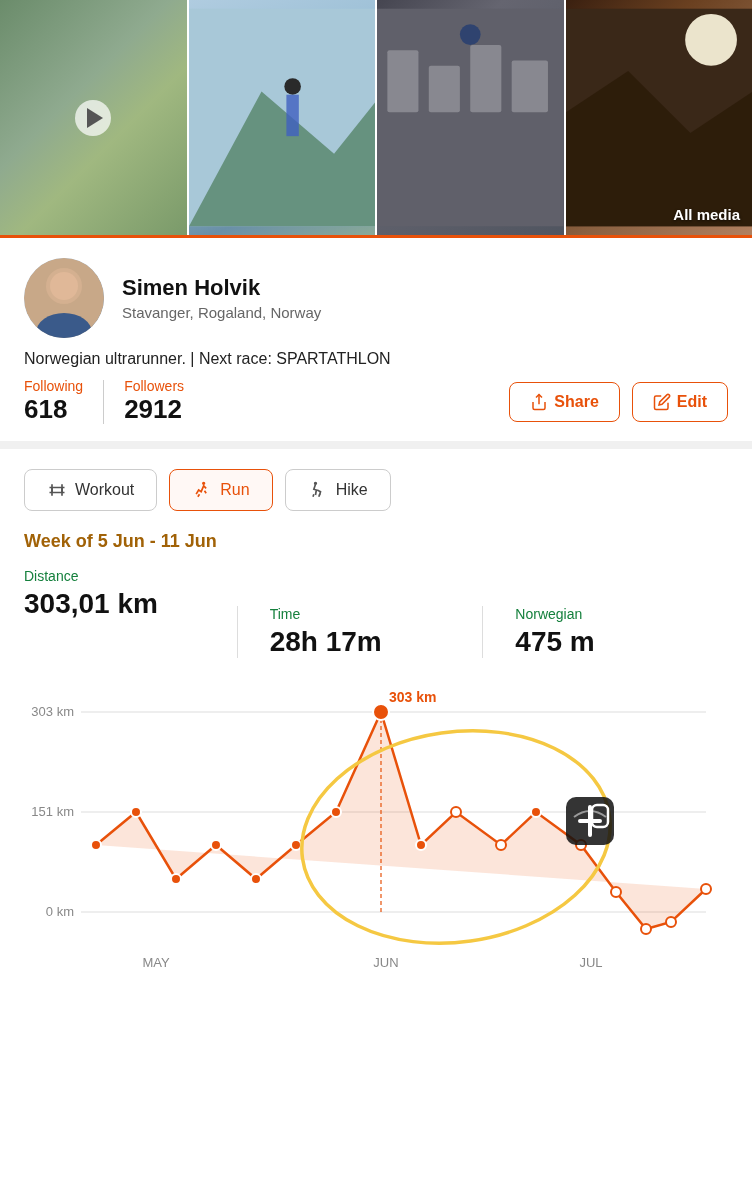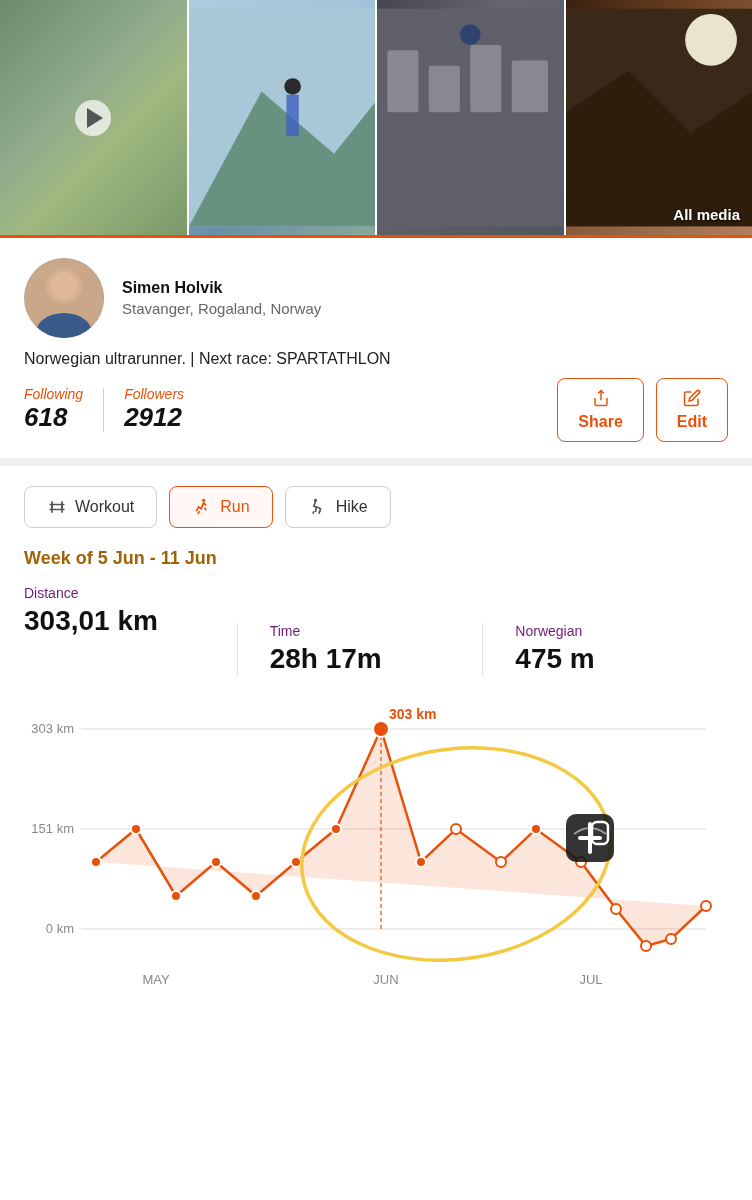--- a/index.html
+++ b/index.html
@@ -83,21 +83,21 @@
       height: 80px;
       border-radius: 50%;
       background: linear-gradient(135deg, #c0d0e0 0%, #a0b0c0 50%, #708090 100%);
       margin-right: 18px;
       flex-shrink: 0;
       overflow: hidden;
       position: relative;
     }
 
     .profile-name-loc h2 {
-      font-size: 16px;
+      font-size: 22px;
       font-weight: 700;
       color: #111;
     }
     .profile-name-loc .location {
       font-size: 15px;
       color: #666;
       margin-top: 3px;
     }
     .bio {
       font-size: 16px;
@@ -106,21 +106,20 @@
     }
 
     .stats-actions {
       display: flex;
       align-items: center;
     }
     .stats-block {
       display: flex;
       align-items: center;
       margin-right: 24px;
-      font-style: italic;
     }
     .stat-item {
       text-align: left;
     }
     .stat-label {
       font-size: 14px;
       color: #e8510a;
       font-weight: 500;
     }
     .stat-value {
@@ -145,21 +144,20 @@
       background: #fff;
       color: #e8510a;
       border-radius: 8px;
       padding: 10px 20px;
       font-size: 16px;
       font-weight: 600;
       cursor: pointer;
       display: flex;
       align-items: center;
       gap: 6px;
-      flex-direction: column;
     }
 
     
     .activity-section {
       padding: 20px 24px 0;
     }
     .tab-bar {
       display: flex;
       gap: 12px;
       margin-bottom: 20px;
@@ -199,21 +197,21 @@
       flex: 1;
       padding-right: 20px;
     }
     .week-stat + .week-stat {
       padding-left: 32px;
       border-left: 1px solid #ddd;
       margin-top: 38px;
     }
     .week-stat-label {
       font-size: 14px;
-      color: #701a75;
+      color: #15803d;
       margin-bottom: 4px;
     }
     .week-stat-value {
       font-size: 28px;
       font-weight: 700;
       color: #111;
     }
 
     
     .chart-container {

